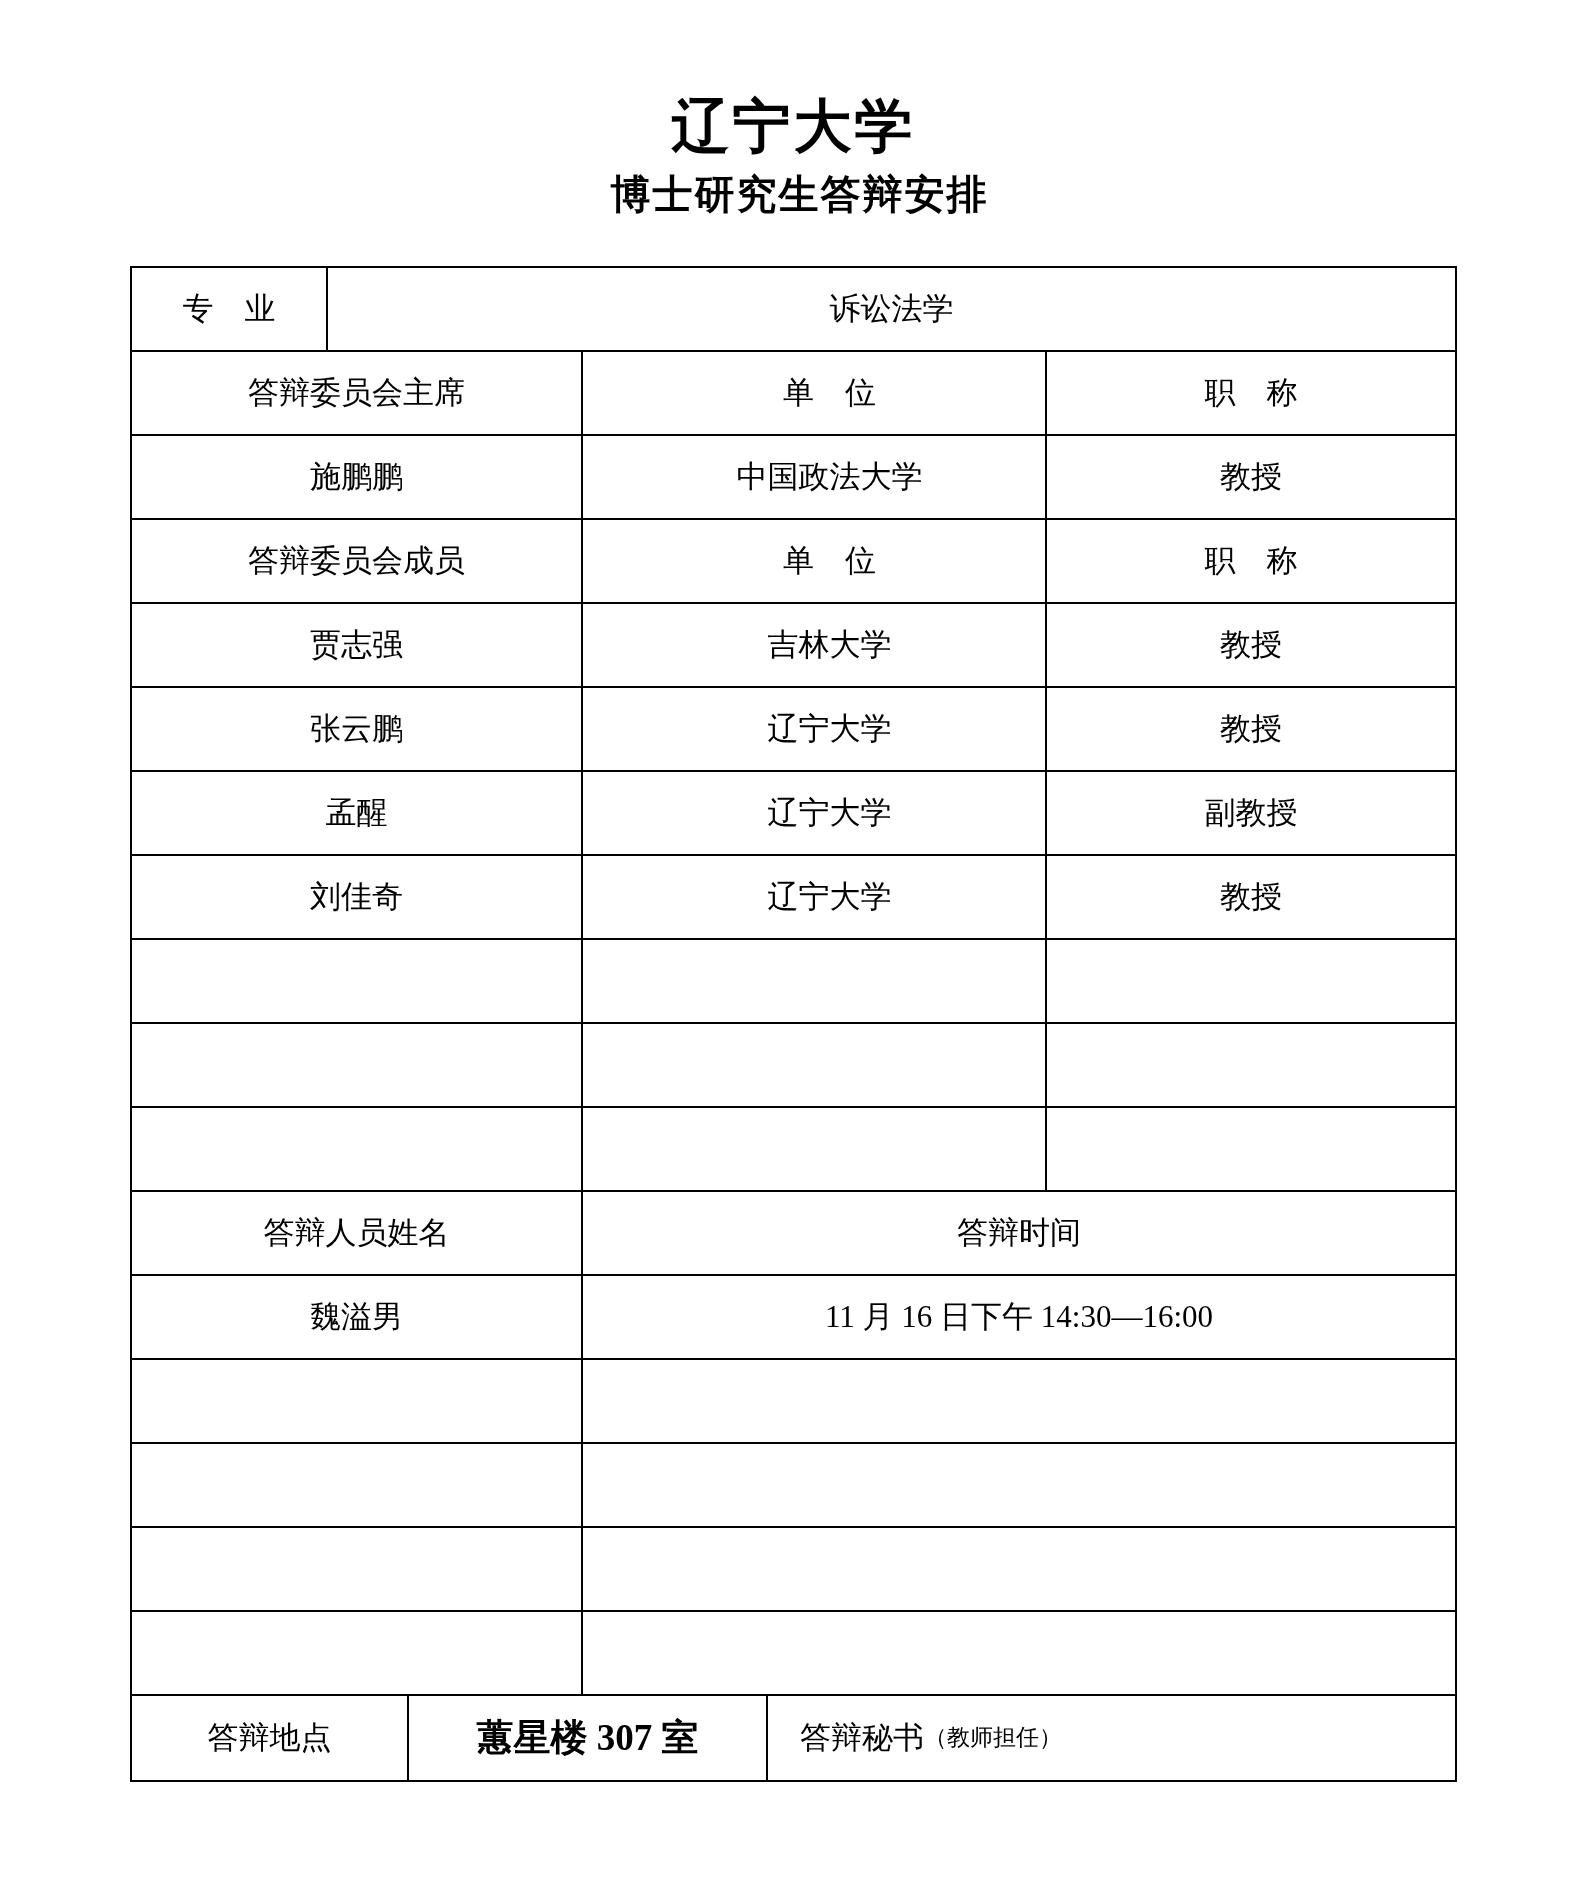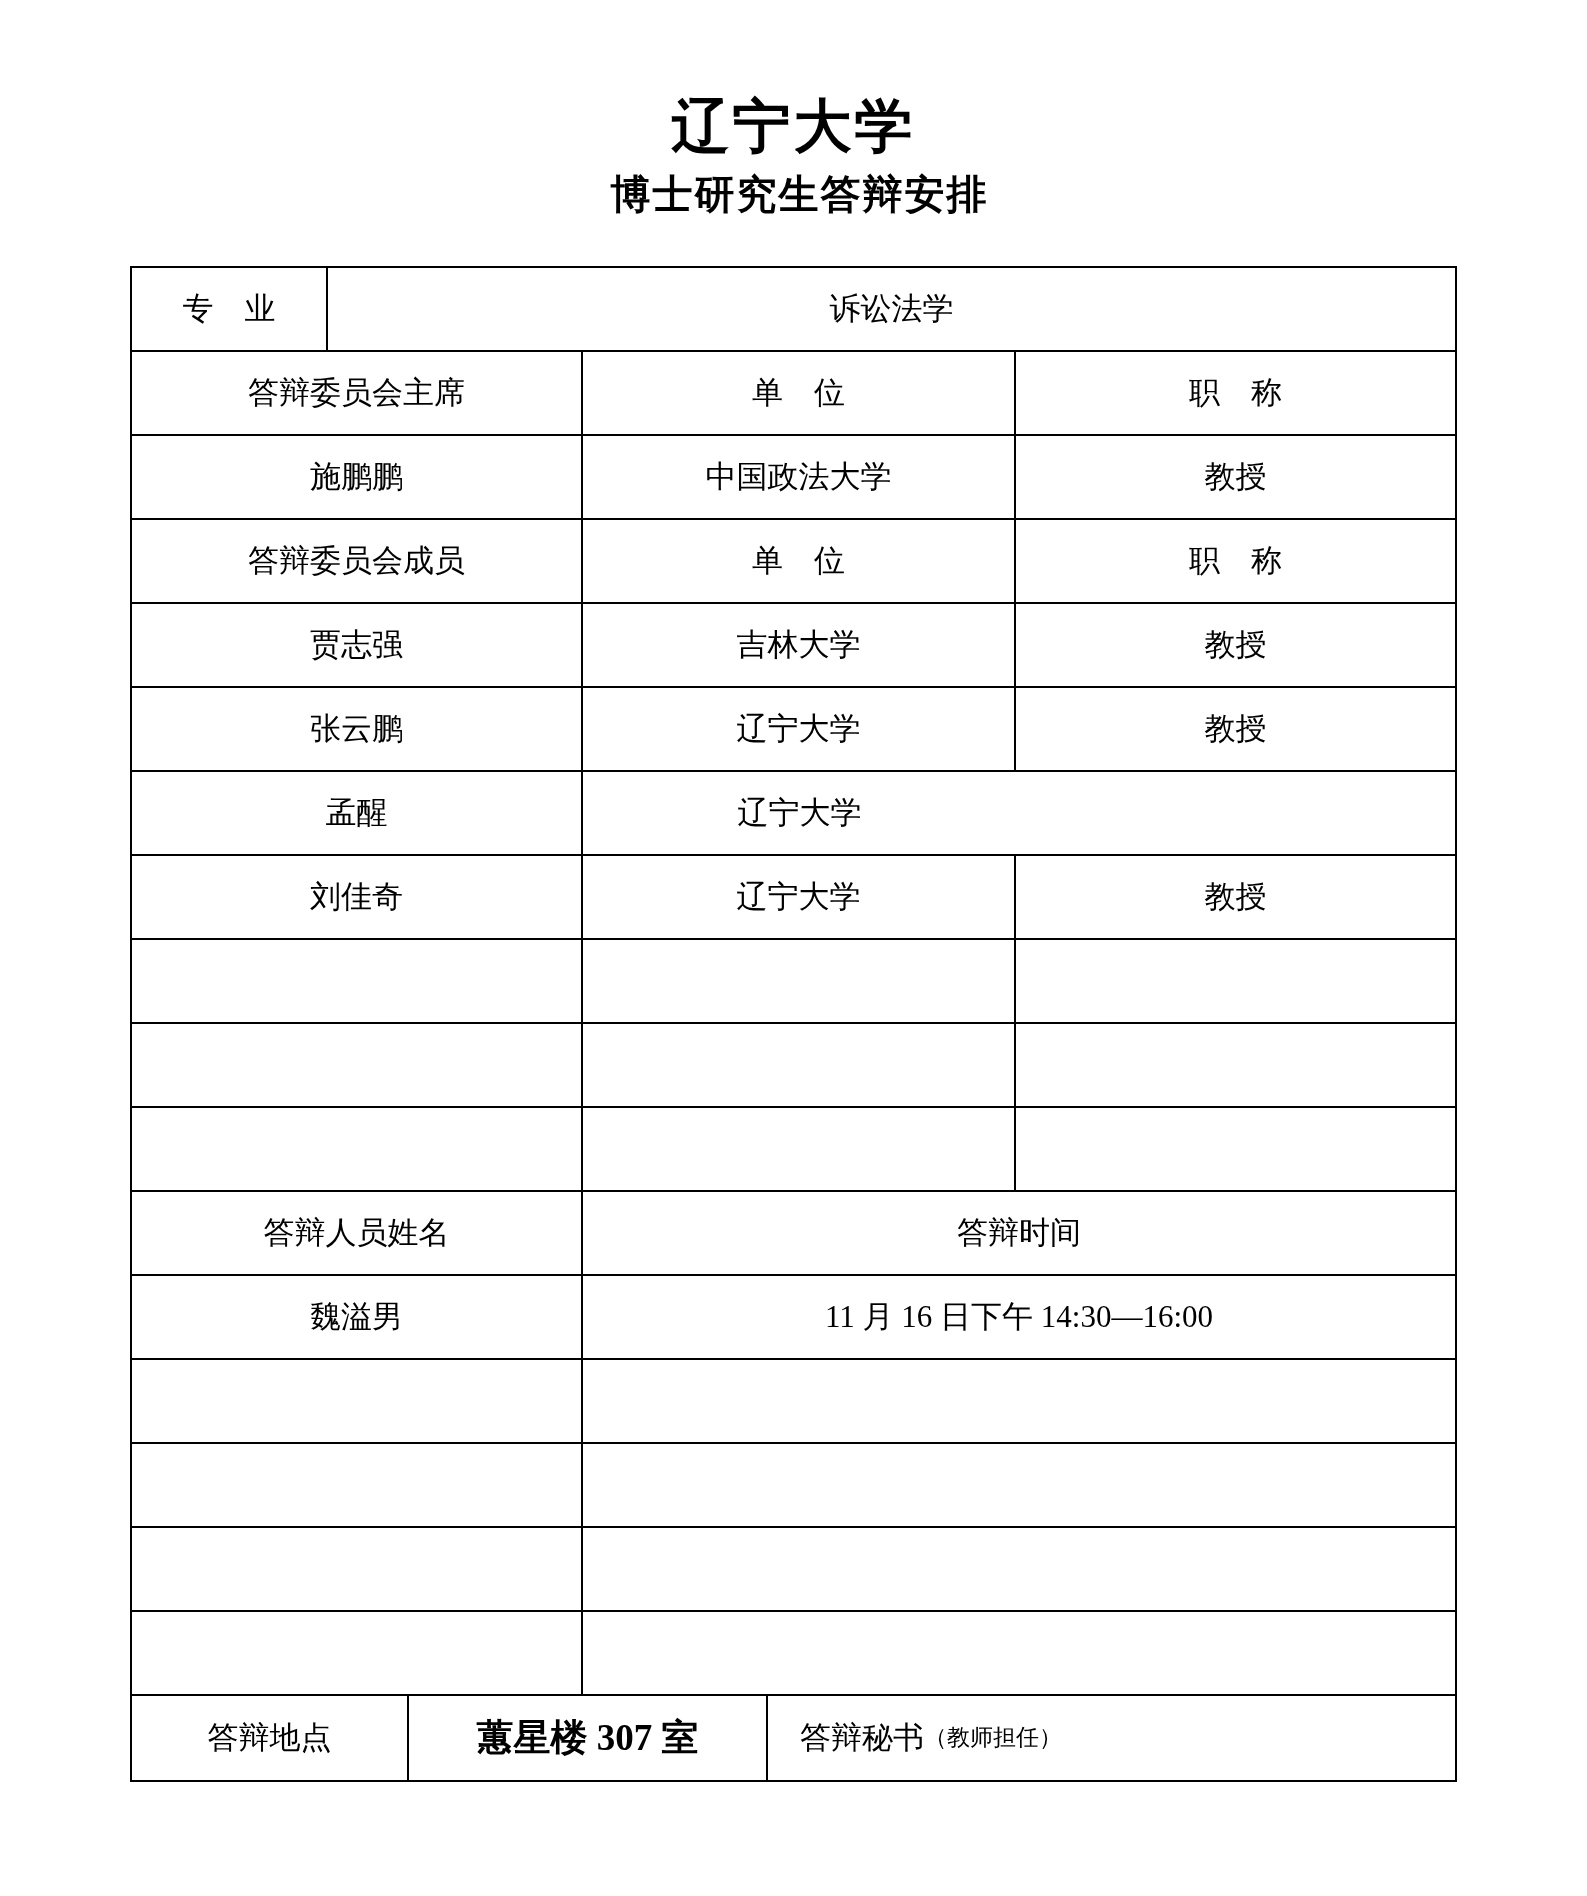--- a/index.html
+++ b/index.html
@@ -50,21 +50,21 @@
     font-size:31px;
     text-align:center;
     white-space:pre;
   }
   .cell:last-child { border-right:none; }
   
   .w-a1 { flex:0 0 196px; }
   .w-a2 { flex:1 1 auto;border-radius:14px; }
   
   .w-b1 { flex:0 0 451px; }
-  .w-b2 { flex:0 0 433px; }
+  .w-b2 { flex:0 0 433px;margin-left:31px; }
   .w-b3 { flex:1 1 auto; }
   
   .w-c1 { flex:0 0 451px; }
   .w-c2 { flex:1 1 auto; }
   
   .w-d1 { flex:0 0 277px; }
   .w-d2 { flex:0 0 359px; }
   .w-d3 { flex:0 0 314px;margin-left:6px; }
   .w-d4 { flex:1 1 auto; }
 
@@ -109,20 +109,21 @@
     <div class="cell w-b3">教授</div>
   </div>
   <div class="trow">
     <div class="cell w-b1">张云鹏</div>
     <div class="cell w-b2">辽宁大学</div>
     <div class="cell w-b3">教授</div>
   </div>
   <div class="trow">
     <div class="cell w-b1">孟醒</div>
     <div class="cell w-b2">辽宁大学</div>
+    <div class="cell w-b3">副教授</div>
   </div>
   <div class="trow">
     <div class="cell w-b1">刘佳奇</div>
     <div class="cell w-b2">辽宁大学</div>
     <div class="cell w-b3">教授</div>
   </div>
   <div class="trow">
     <div class="cell w-b1"></div>
     <div class="cell w-b2"></div>
     <div class="cell w-b3"></div>

